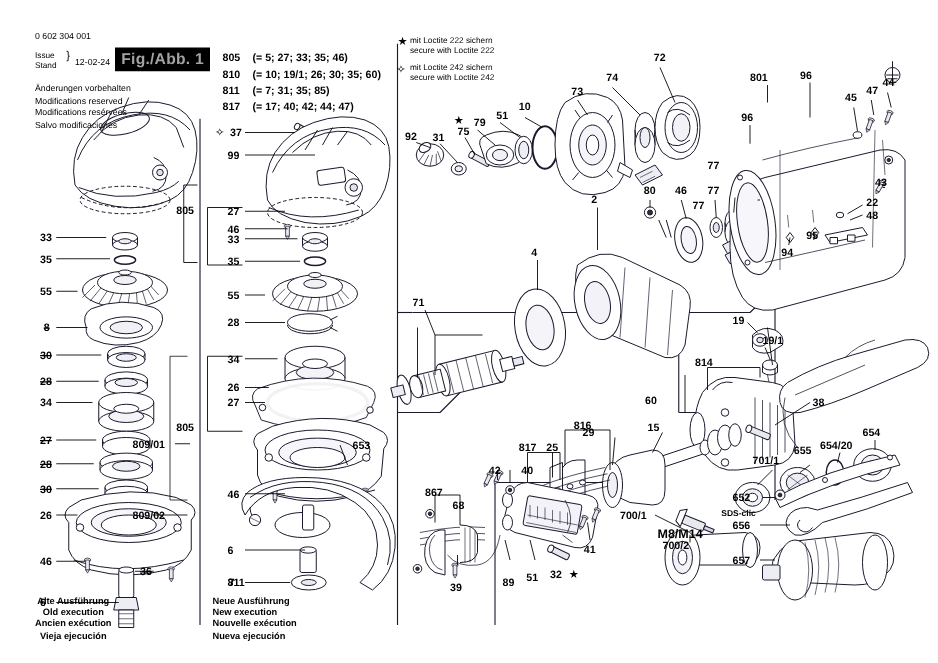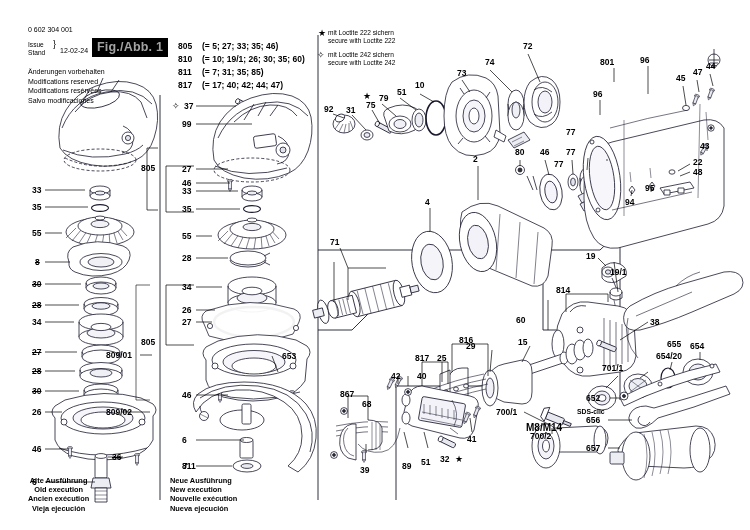--- a/index.html
+++ b/index.html
@@ -727,21 +727,21 @@
 <div class="lbl" style="left:340px;top:390px;">867</div>
 <div class="lbl" style="left:362px;top:400px;">68</div>
 <div class="lbl" style="left:360px;top:466px;">39</div>
 <div class="lbl" style="left:402px;top:462px;">89</div>
 <div class="lbl" style="left:421px;top:458px;">51</div>
 <div class="lbl" style="left:440px;top:455px;">32</div>
 <div style="position:absolute;left:455px;top:454px;font-size:9px;">★</div>
 <div class="lbl" style="left:467px;top:435px;">41</div>
 
 <div class="lbl" style="left:602px;top:364px;">701/1</div>
-<div class="lbl" style="left:635px;top:340px;margin-left:32px;">655</div>
+<div class="lbl" style="left:635px;top:356px;">655</div>
 <div class="lbl" style="left:656px;top:352px;">654/20</div>
 <div class="lbl" style="left:690px;top:342px;">654</div>
 <div class="lbl" style="left:586px;top:394px;">652</div>
 <div class="lbl" style="left:586px;top:416px;">656</div>
 <div class="lbl" style="left:586px;top:444px;">657</div>
 <div class="lbl" style="left:496px;top:408px;">700/1</div>
 <div class="lbl" style="left:530px;top:432px;">700/2</div>
 <div class="idno" style="left:526px;top:422px;font-weight:bold;">M8/M14</div>
 <div class="idno" style="left:577px;top:408px;font-weight:bold;font-size:6.8px;">SDS-clic</div>
 

